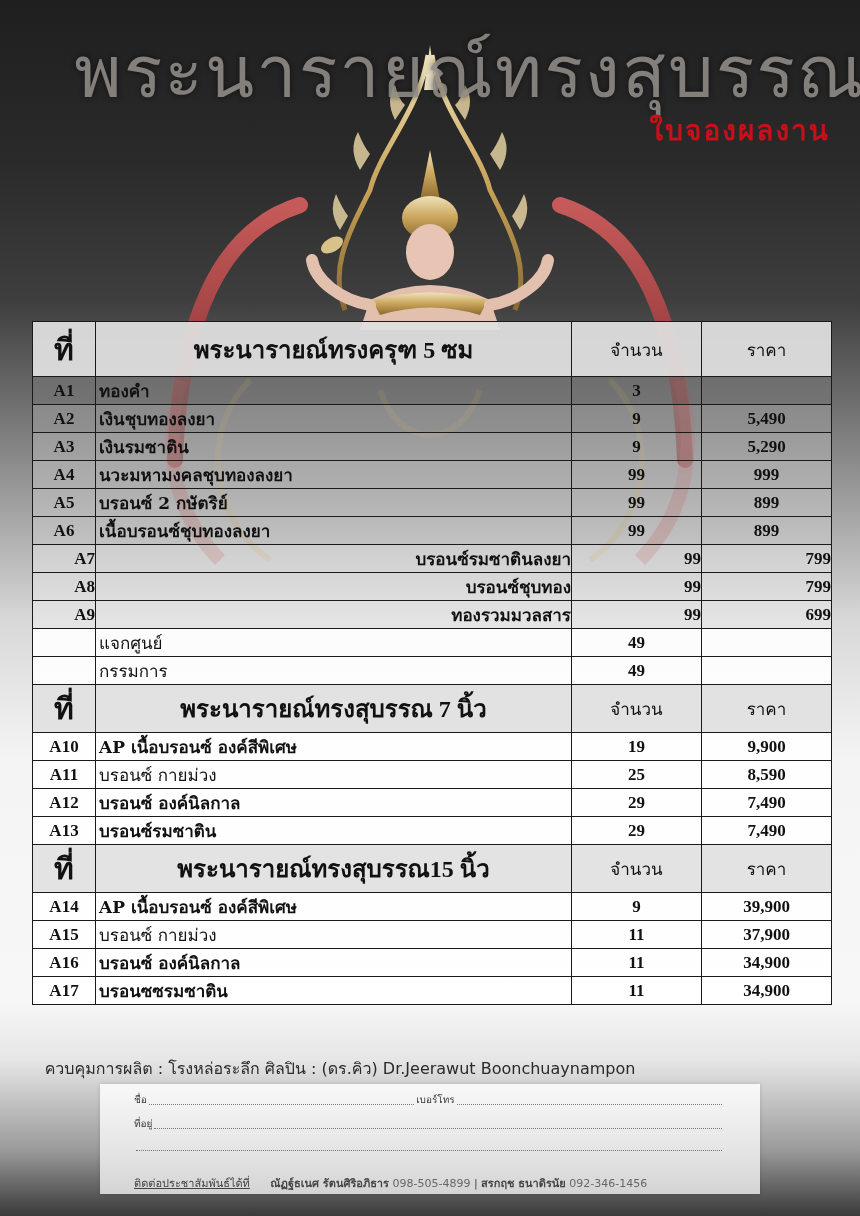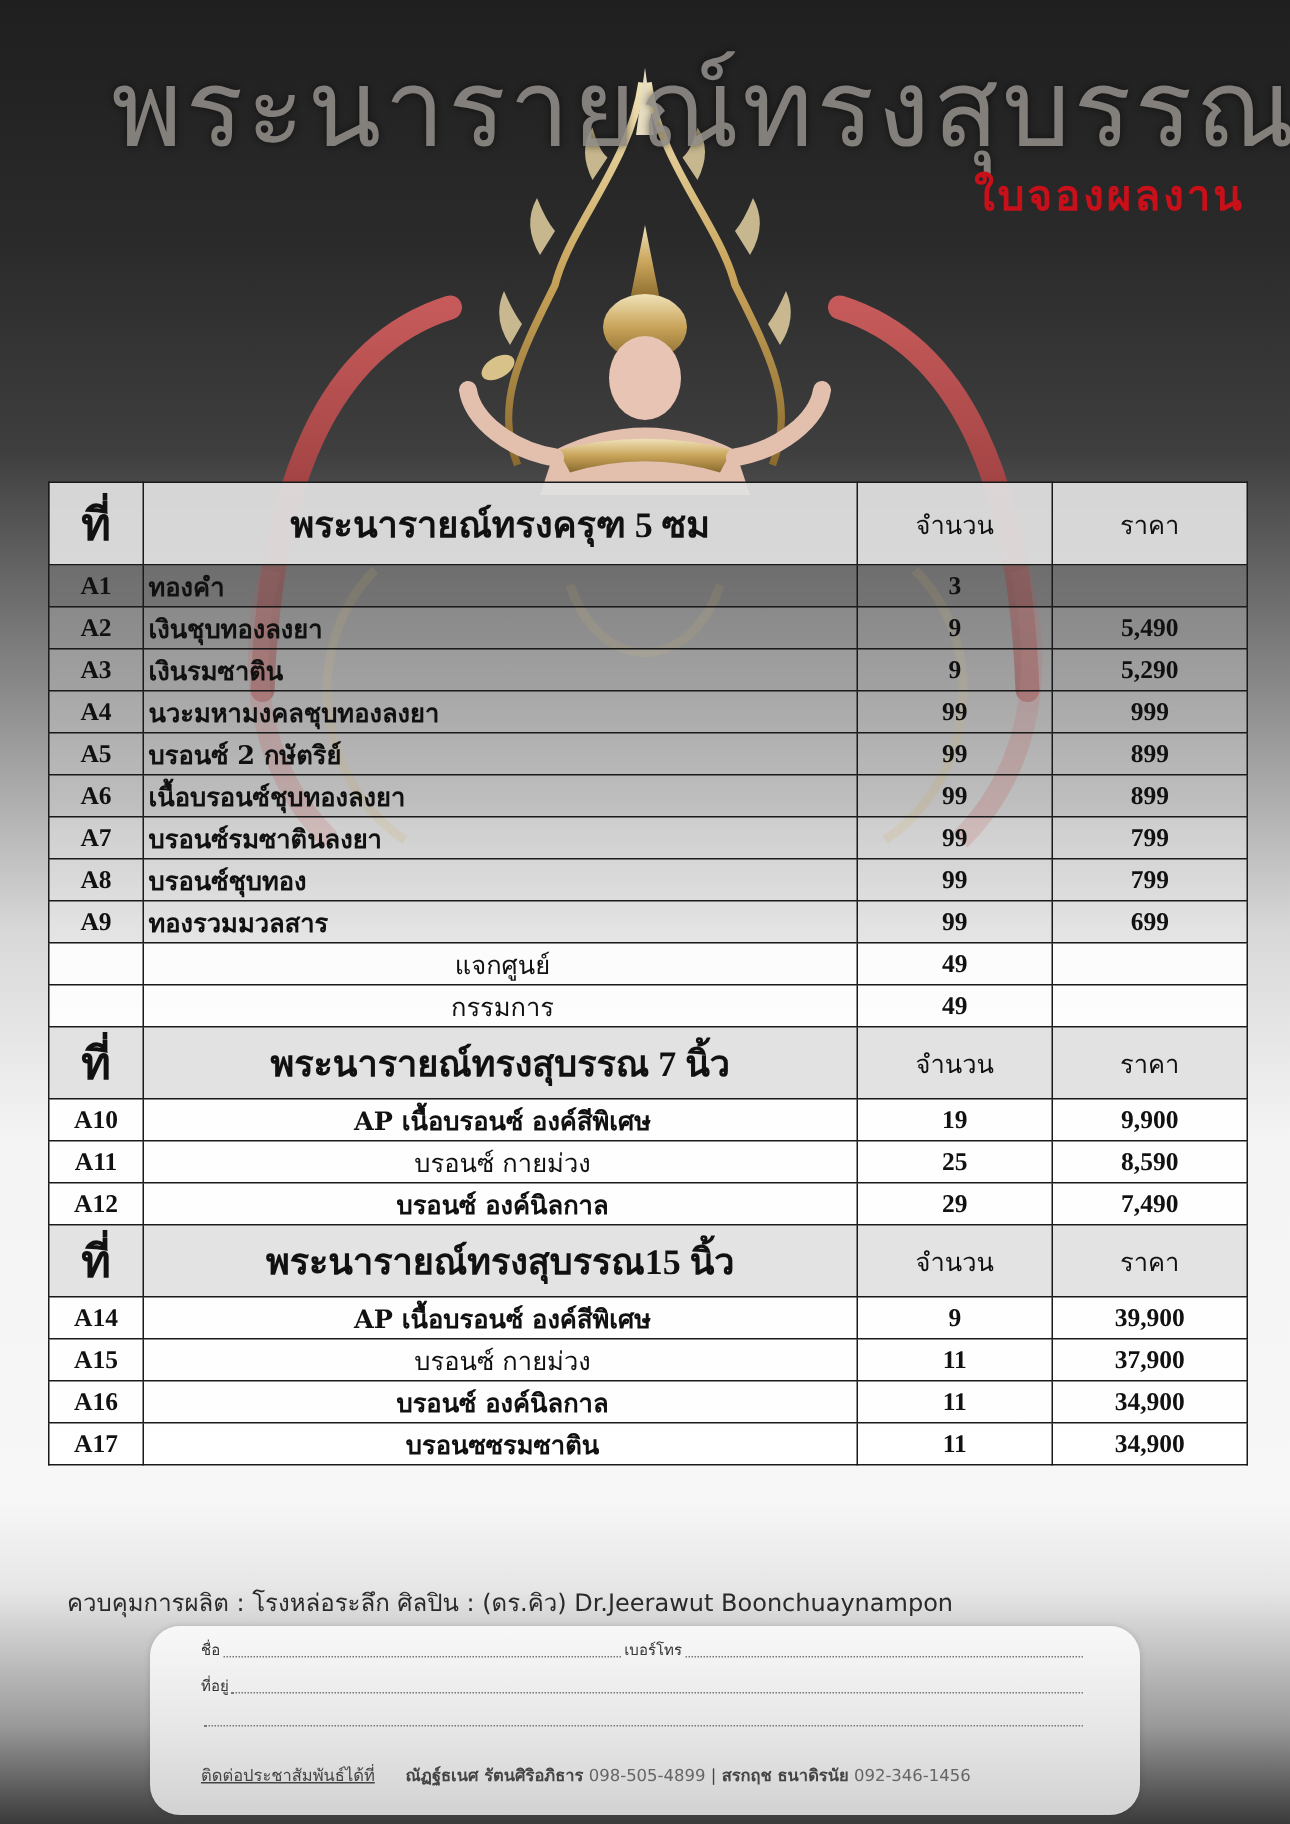--- a/index.html
+++ b/index.html
@@ -37,32 +37,32 @@
   tr.row td { height: 27px; font-size: 17px; color: #111; }
   td.code { text-align: center; font-weight: bold; font-size: 17px; }
   td.name { text-align: left; padding-left: 3px; font-family: "DejaVu Serif", serif; font-size: 15px; font-weight: bold; }
   td.name.light { font-weight: normal; }
   td.qty, td.price { text-align: center; font-weight: bold; font-size: 18px; }
   .row.dark td { background: rgba(120,120,120,0.55); }
   .row.mid1 td { background: rgba(160,160,160,0.55); margin-top: 44px; }
   .row.mid2 td { background: rgba(185,185,185,0.5); }
   .row.mid3 td { background: rgba(205,205,205,0.45); }
   .row.mid4 td { background: rgba(220,220,220,0.35); }
-  .row.light td { background: rgba(245,245,245,0.4); }
-  .row.white td { background: rgba(255,255,255,0.9); text-align: center; }
+  .row.light td { background: rgba(245,245,245,0.4); text-align: right; }
+  .row.white td { background: rgba(255,255,255,0.9); }
 
   .footer-credit {
     position: absolute; left: 0; top: 1056px; width: 680px; text-align: center;
     font-family: "DejaVu Sans", sans-serif; font-size: 16px; color: #2a2a2a;
   }
   .form-box {
-    position: absolute; left: 100px; top: 1084px; width: 660px; height: 126px;
+    position: absolute; left: 100px; top: 1084px; width: 660px; height: 110px;
     background: linear-gradient(180deg, rgba(250,250,250,0.95), rgba(225,225,225,0.9));
     box-shadow: 0 0 4px rgba(0,0,0,0.15);
-    font-family: "DejaVu Sans", sans-serif; color: #333; border-radius: 20px;
+    font-family: "DejaVu Sans", sans-serif; color: #333;
   }
   .form-line { position: absolute; left: 34px; right: 36px; font-size: 10px; display: flex; align-items: flex-end; }
   .form-line .lbl { white-space: nowrap; }
   .form-line .dots { flex: 1; border-bottom: 1px dotted #777; height: 10px; margin: 0 2px 2px 2px; }
   .form-line.l1 { top: 8px; } .form-line.l2 { top: 32px; } .form-line.l3 { top: 56px; }
   .contact {
     position: absolute; left: 34px; top: 90px; font-size: 11px; color: #444; white-space: nowrap;
   }
   .contact .cta { text-decoration: underline; margin-right: 17px; }
   .contact .person { font-weight: bold; }
@@ -222,20 +222,26 @@
       </tr>
       <tr class="row white">
         <td class="code">A11</td>
         <td class="name light">บรอนซ์ กายม่วง</td>
         <td class="qty">25</td>
         <td class="price">8,590</td>
       </tr>
       <tr class="row white">
         <td class="code">A12</td>
         <td class="name">บรอนซ์ องค์นิลกาล</td>
+        <td class="qty">29</td>
+        <td class="price">7,490</td>
+      </tr>
+      <tr class="row white">
+        <td class="code">A13</td>
+        <td class="name">บรอนซ์รมซาติน</td>
         <td class="qty">29</td>
         <td class="price">7,490</td>
       </tr>
 
       <tr class="section-head">
         <th class="h-no">ที่</th>
         <th class="h-title">พระนารายณ์ทรงสุบรรณ15 นิ้ว</th>
         <th class="h-col">จำนวน</th>
         <th class="h-col">ราคา</th>
       </tr>

